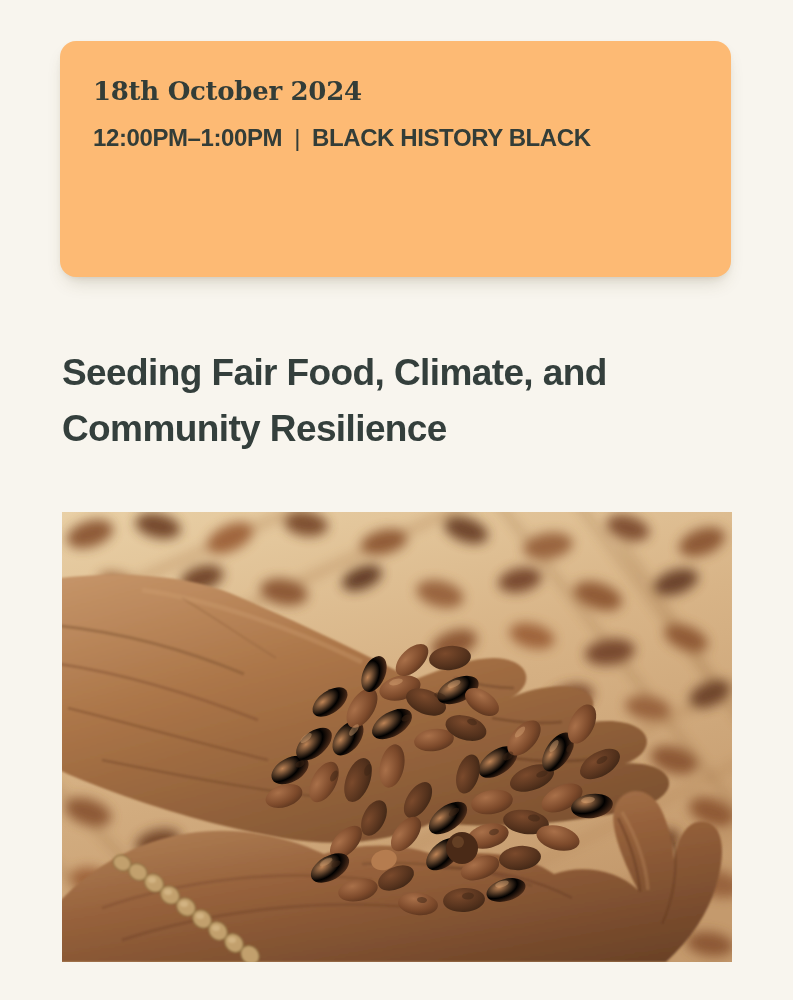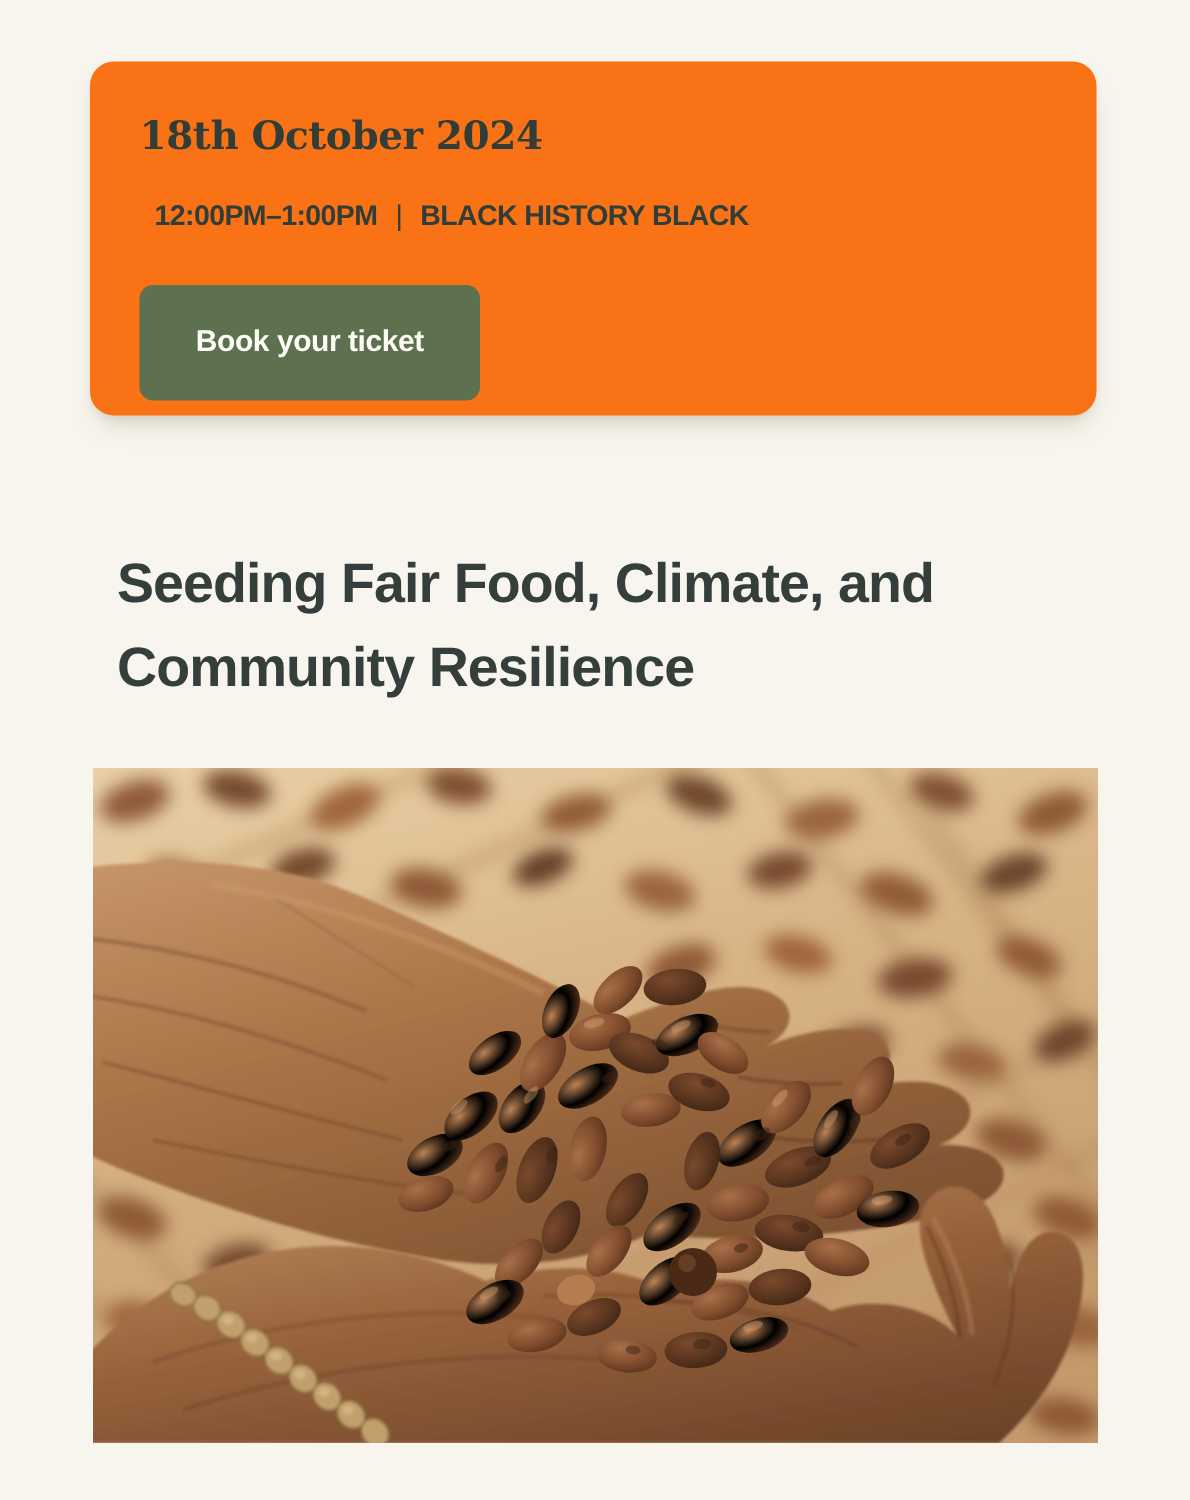--- a/index.html
+++ b/index.html
@@ -15,44 +15,44 @@
     position: relative;
   }
 
   
   .event-card {
     position: absolute;
     left: 60px;
     top: 41px;
     width: 671px;
     height: 236px;
-    background: #f97316;
+    background: #fdba74;
     border-radius: 16px;
     box-sizing: border-box;
     padding: 33px 33px 0 33px;
     box-shadow: 0 10px 18px -6px rgba(90, 80, 45, 0.22),
                 0 3px 7px -3px rgba(90, 80, 45, 0.14);
   }
 
   .event-date {
     font-family: "DejaVu Serif", "Liberation Serif", serif;
     font-weight: bold;
     font-size: 26px;
     line-height: 1.05;
     letter-spacing: -0.3px;
     color: #333d38;
     margin: 0;
     padding-top: 4px;
     white-space: nowrap;
   }
 
   .event-meta {
-    margin: 10px;
+    margin: 0;
     padding-top: 20px;
-    font-size: 19px;
+    font-size: 24px;
     font-weight: bold;
     line-height: 1.05;
     letter-spacing: -0.4px;
     color: #333d38;
     white-space: nowrap;
     display: flex;
     align-items: baseline;
   }
   .event-meta .sep {
     font-weight: 400;
@@ -78,21 +78,21 @@
     cursor: pointer;
     padding: 0;
   }
 
   
   .article-heading {
     position: absolute;
     left: 62px;
     top: 345px;
     width: 600px;
-    margin: 16px;
+    margin: 0;
     font-size: 37px;
     font-weight: bold;
     line-height: 1.5;
     letter-spacing: -0.6px;
     color: #343f3c;
   }
 
   
   .article-figure {
     position: absolute;
@@ -111,21 +111,20 @@
 
 <section class="event-card">
   <h2 class="event-date">18th October 2024</h2>
 
   <p class="event-meta">
     <span>12:00PM–1:00PM</span>
     <span class="sep">|</span>
     <span>BLACK HISTORY BLACK</span>
   </p>
 
-  <button class="book-button">Book your ticket</button>
 </section>
 
 <h1 class="article-heading">Seeding Fair Food, Climate, and Community Resilience</h1>
 
 <figure class="article-figure">
   <svg class="photo-svg" viewBox="0 0 670 450" preserveAspectRatio="xMidYMid slice">
     <defs>
 
       <filter id="bgBlur" x="-10%" y="-10%" width="120%" height="120%">
         <feGaussianBlur stdDeviation="6"></feGaussianBlur>

